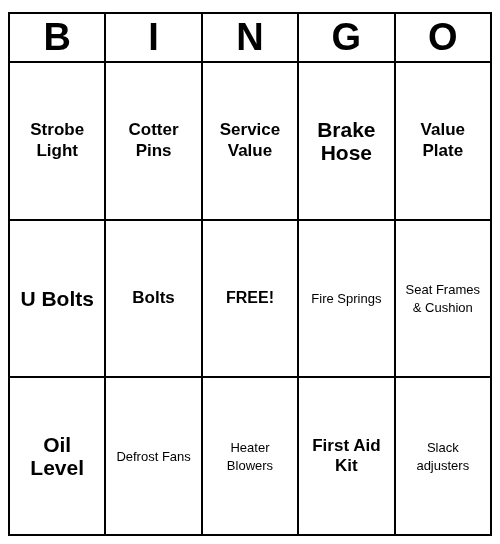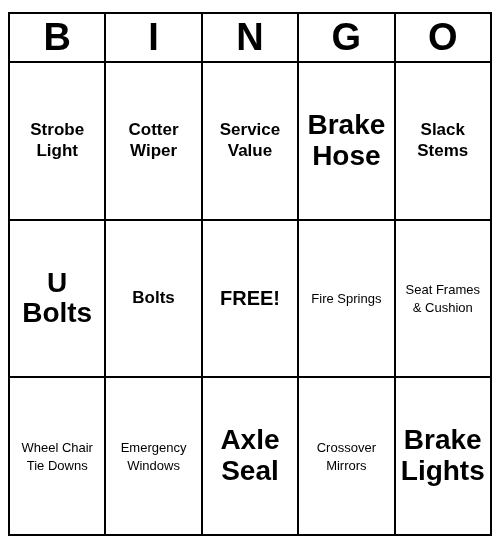--- a/index.html
+++ b/index.html
@@ -35,31 +35,31 @@
       text-align: center;
       vertical-align: middle;
       padding: 4px;
       height: 86px;
     }
     .cell-text {
       font-size: 13px;
       line-height: 1.2;
     }
     .cell-large {
-      font-size: 28px;
+      font-size: 21px;
       font-weight: bold;
       line-height: 1.1;
     }
     .cell-medium {
       font-size: 17px;
       font-weight: bold;
       line-height: 1.2;
     }
     .cell-free {
-      font-size: 20px;
+      font-size: 16px;
       font-weight: bold;
     }
   </style>
 </head>
 <body>
 
 <div class="bingo-title">
 </div>
 
 <table class="bingo-grid">
@@ -68,33 +68,33 @@
     <th style="border: 2px solid rgb(0, 0, 0); font-size: 38px; font-weight: bold; text-align: center; width: 20%; padding: 2px;">B</th>
         <th style="border: 2px solid rgb(0, 0, 0); font-size: 38px; font-weight: bold; text-align: center; width: 20%; padding: 2px;">I</th>
         <th style="border: 2px solid rgb(0, 0, 0); font-size: 38px; font-weight: bold; text-align: center; width: 20%; padding: 2px;">N</th>
         <th style="border: 2px solid rgb(0, 0, 0); font-size: 38px; font-weight: bold; text-align: center; width: 20%; padding: 2px;">G</th>
         <th style="border: 2px solid rgb(0, 0, 0); font-size: 38px; font-weight: bold; text-align: center; width: 20%; padding: 2px;">O</th>
       </tr>
   </thead>
   <tbody id="grid-body">
   <tr>
         <td><span class="cell-medium">Strobe Light</span></td>
-        <td><span class="cell-medium">Cotter Wiper</span></td>
+        <td><span class="cell-medium">Cotter Pins</span></td>
         <td><span class="cell-medium">Service Value</span></td>
         <td><span class="cell-large">Brake Hose</span></td>
-        <td><span class="cell-medium">Slack Stems</span></td>
+        <td><span class="cell-medium">Value Plate</span></td>
       </tr>
       <tr>
         <td><span class="cell-large">U Bolts</span></td>
         <td><span class="cell-medium">Bolts</span></td>
         <td><span class="cell-free">FREE!</span></td>
         <td><span class="cell-text">Fire Springs</span></td>
         <td><span class="cell-text">Seat Frames &amp; Cushion</span></td>
       </tr>
       <tr>
-        <td><span class="cell-text">Wheel Chair Tie Downs</span></td>
-        <td><span class="cell-text">Emergency Windows</span></td>
-        <td><span class="cell-large">Axle Seal</span></td>
-        <td><span class="cell-text">Crossover Mirrors</span></td>
-        <td><span class="cell-large">Brake Lights</span></td>
+        <td><span class="cell-large">Oil Level</span></td>
+        <td><span class="cell-text">Defrost Fans</span></td>
+        <td><span class="cell-text">Heater Blowers</span></td>
+        <td><span class="cell-medium">First Aid Kit</span></td>
+        <td><span class="cell-text">Slack adjusters</span></td>
       </tr>
     </tbody>
 </table>
 
 </body></html>

